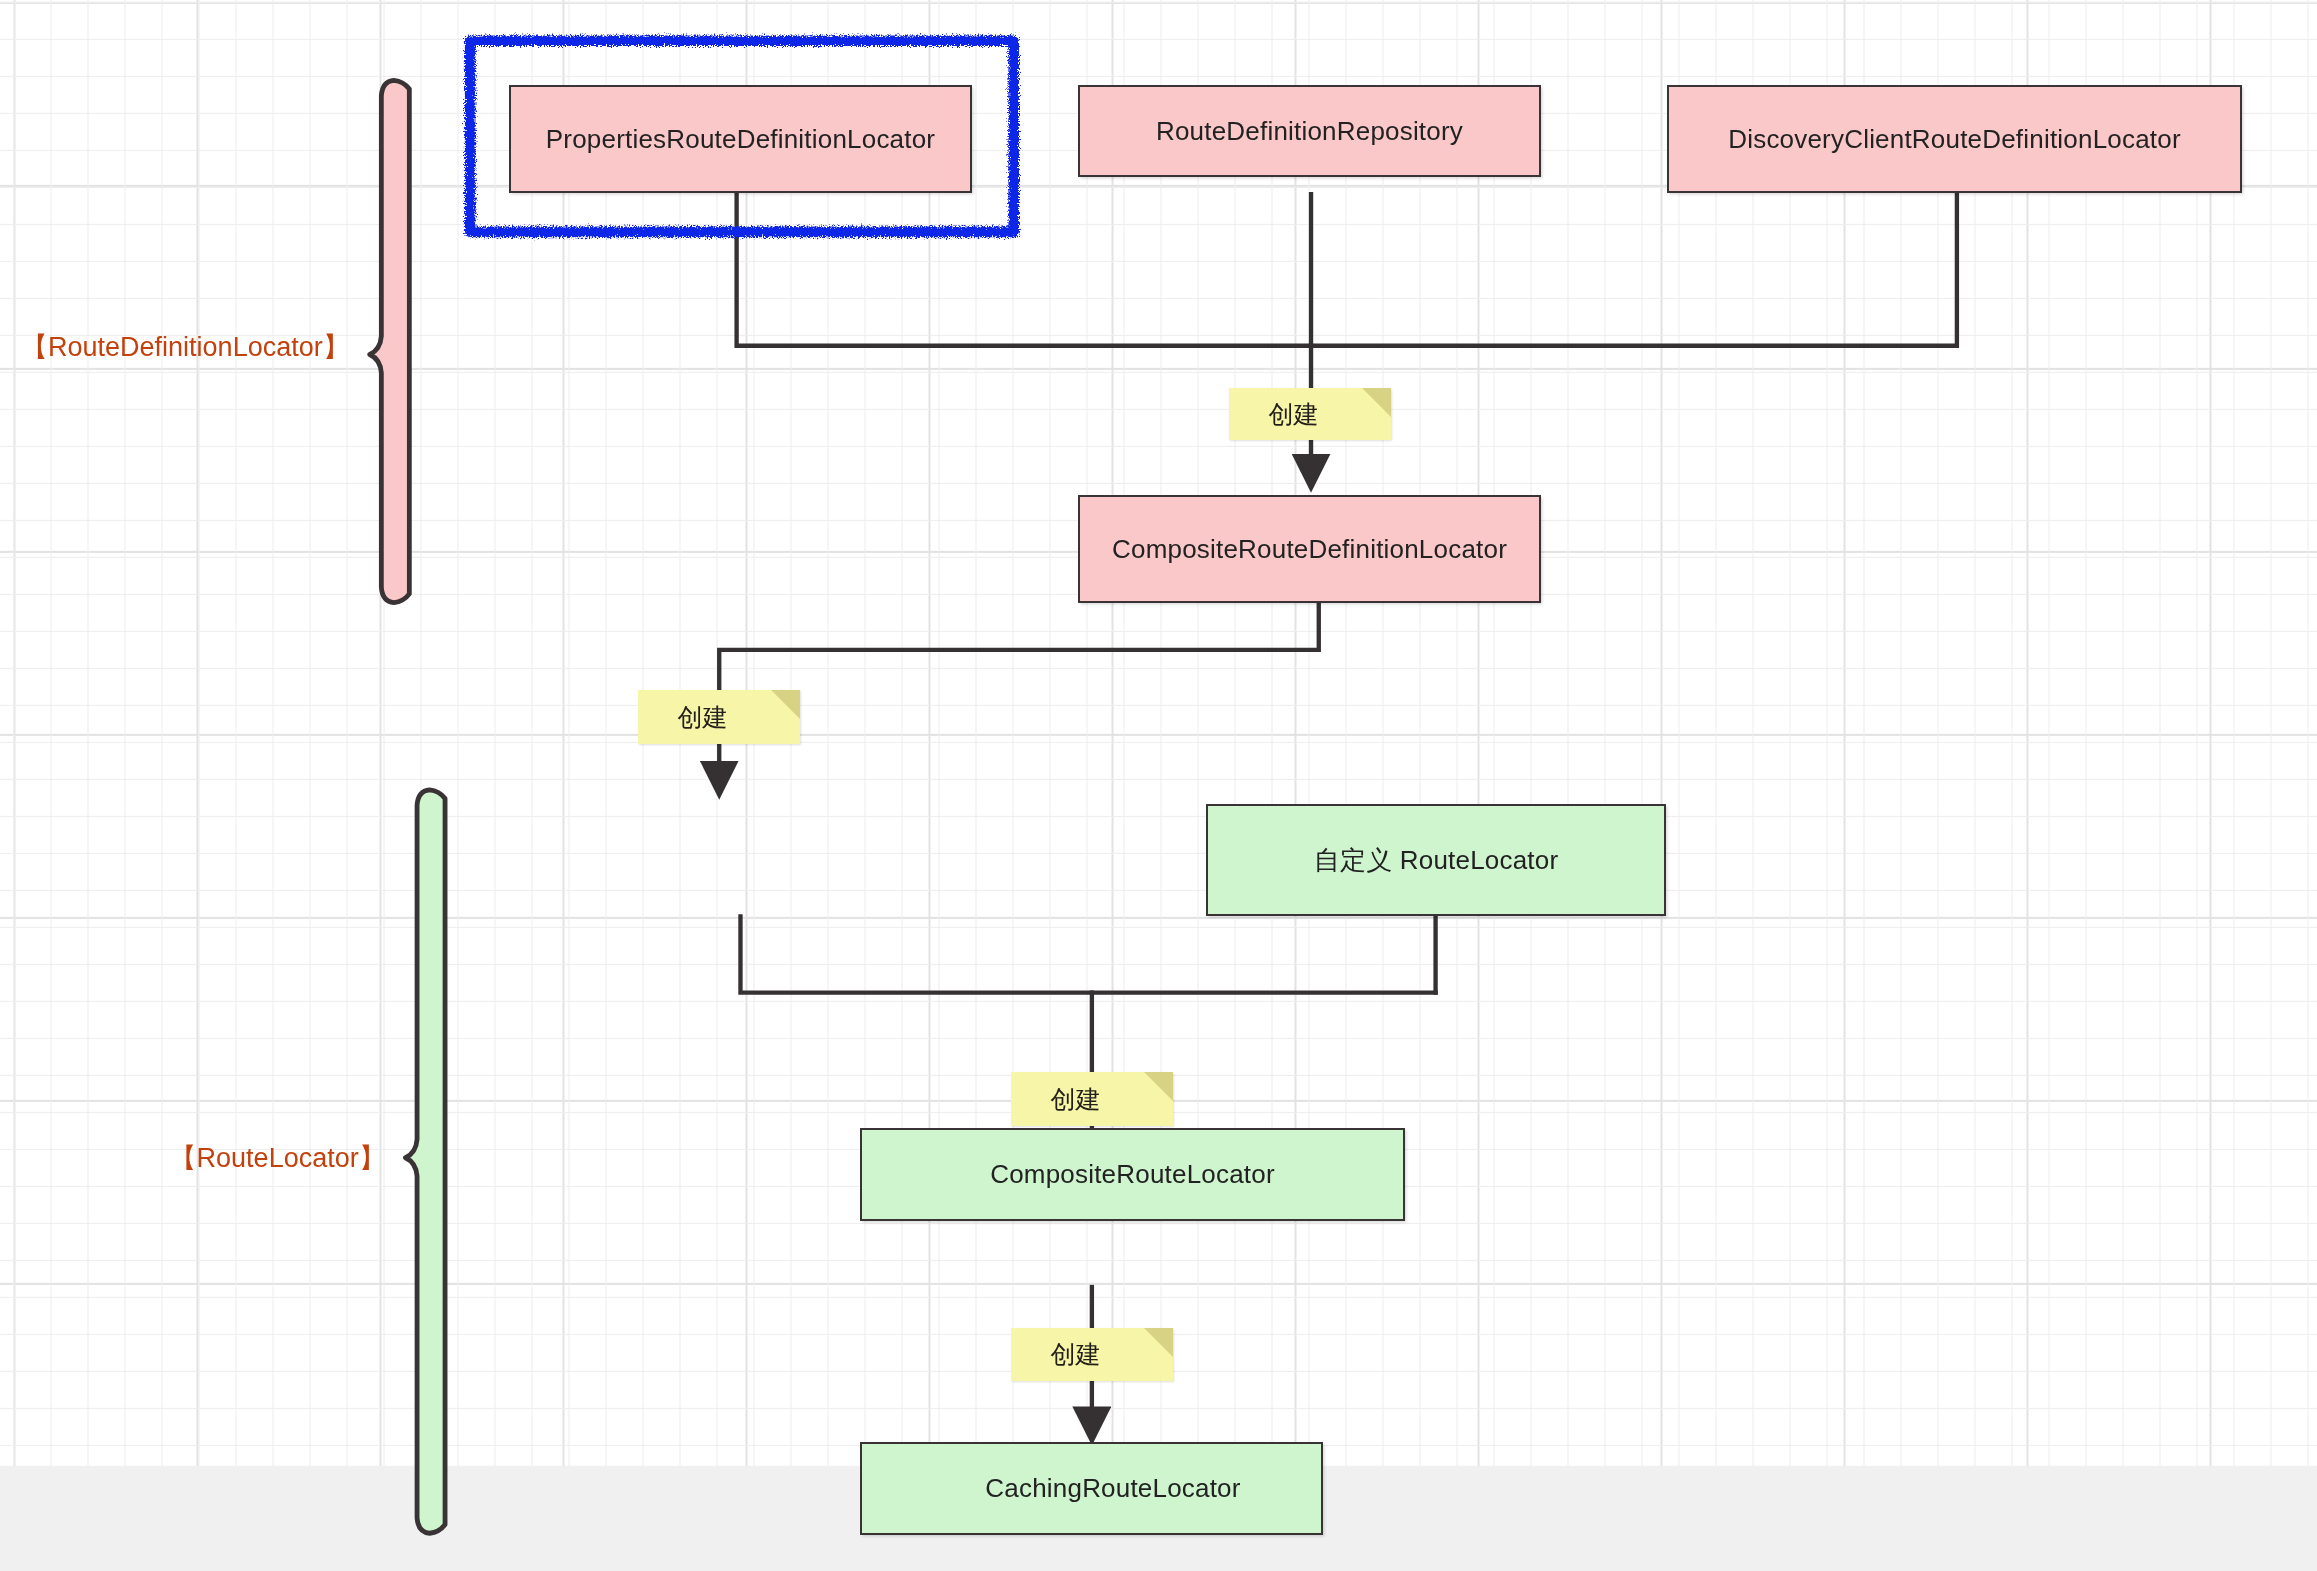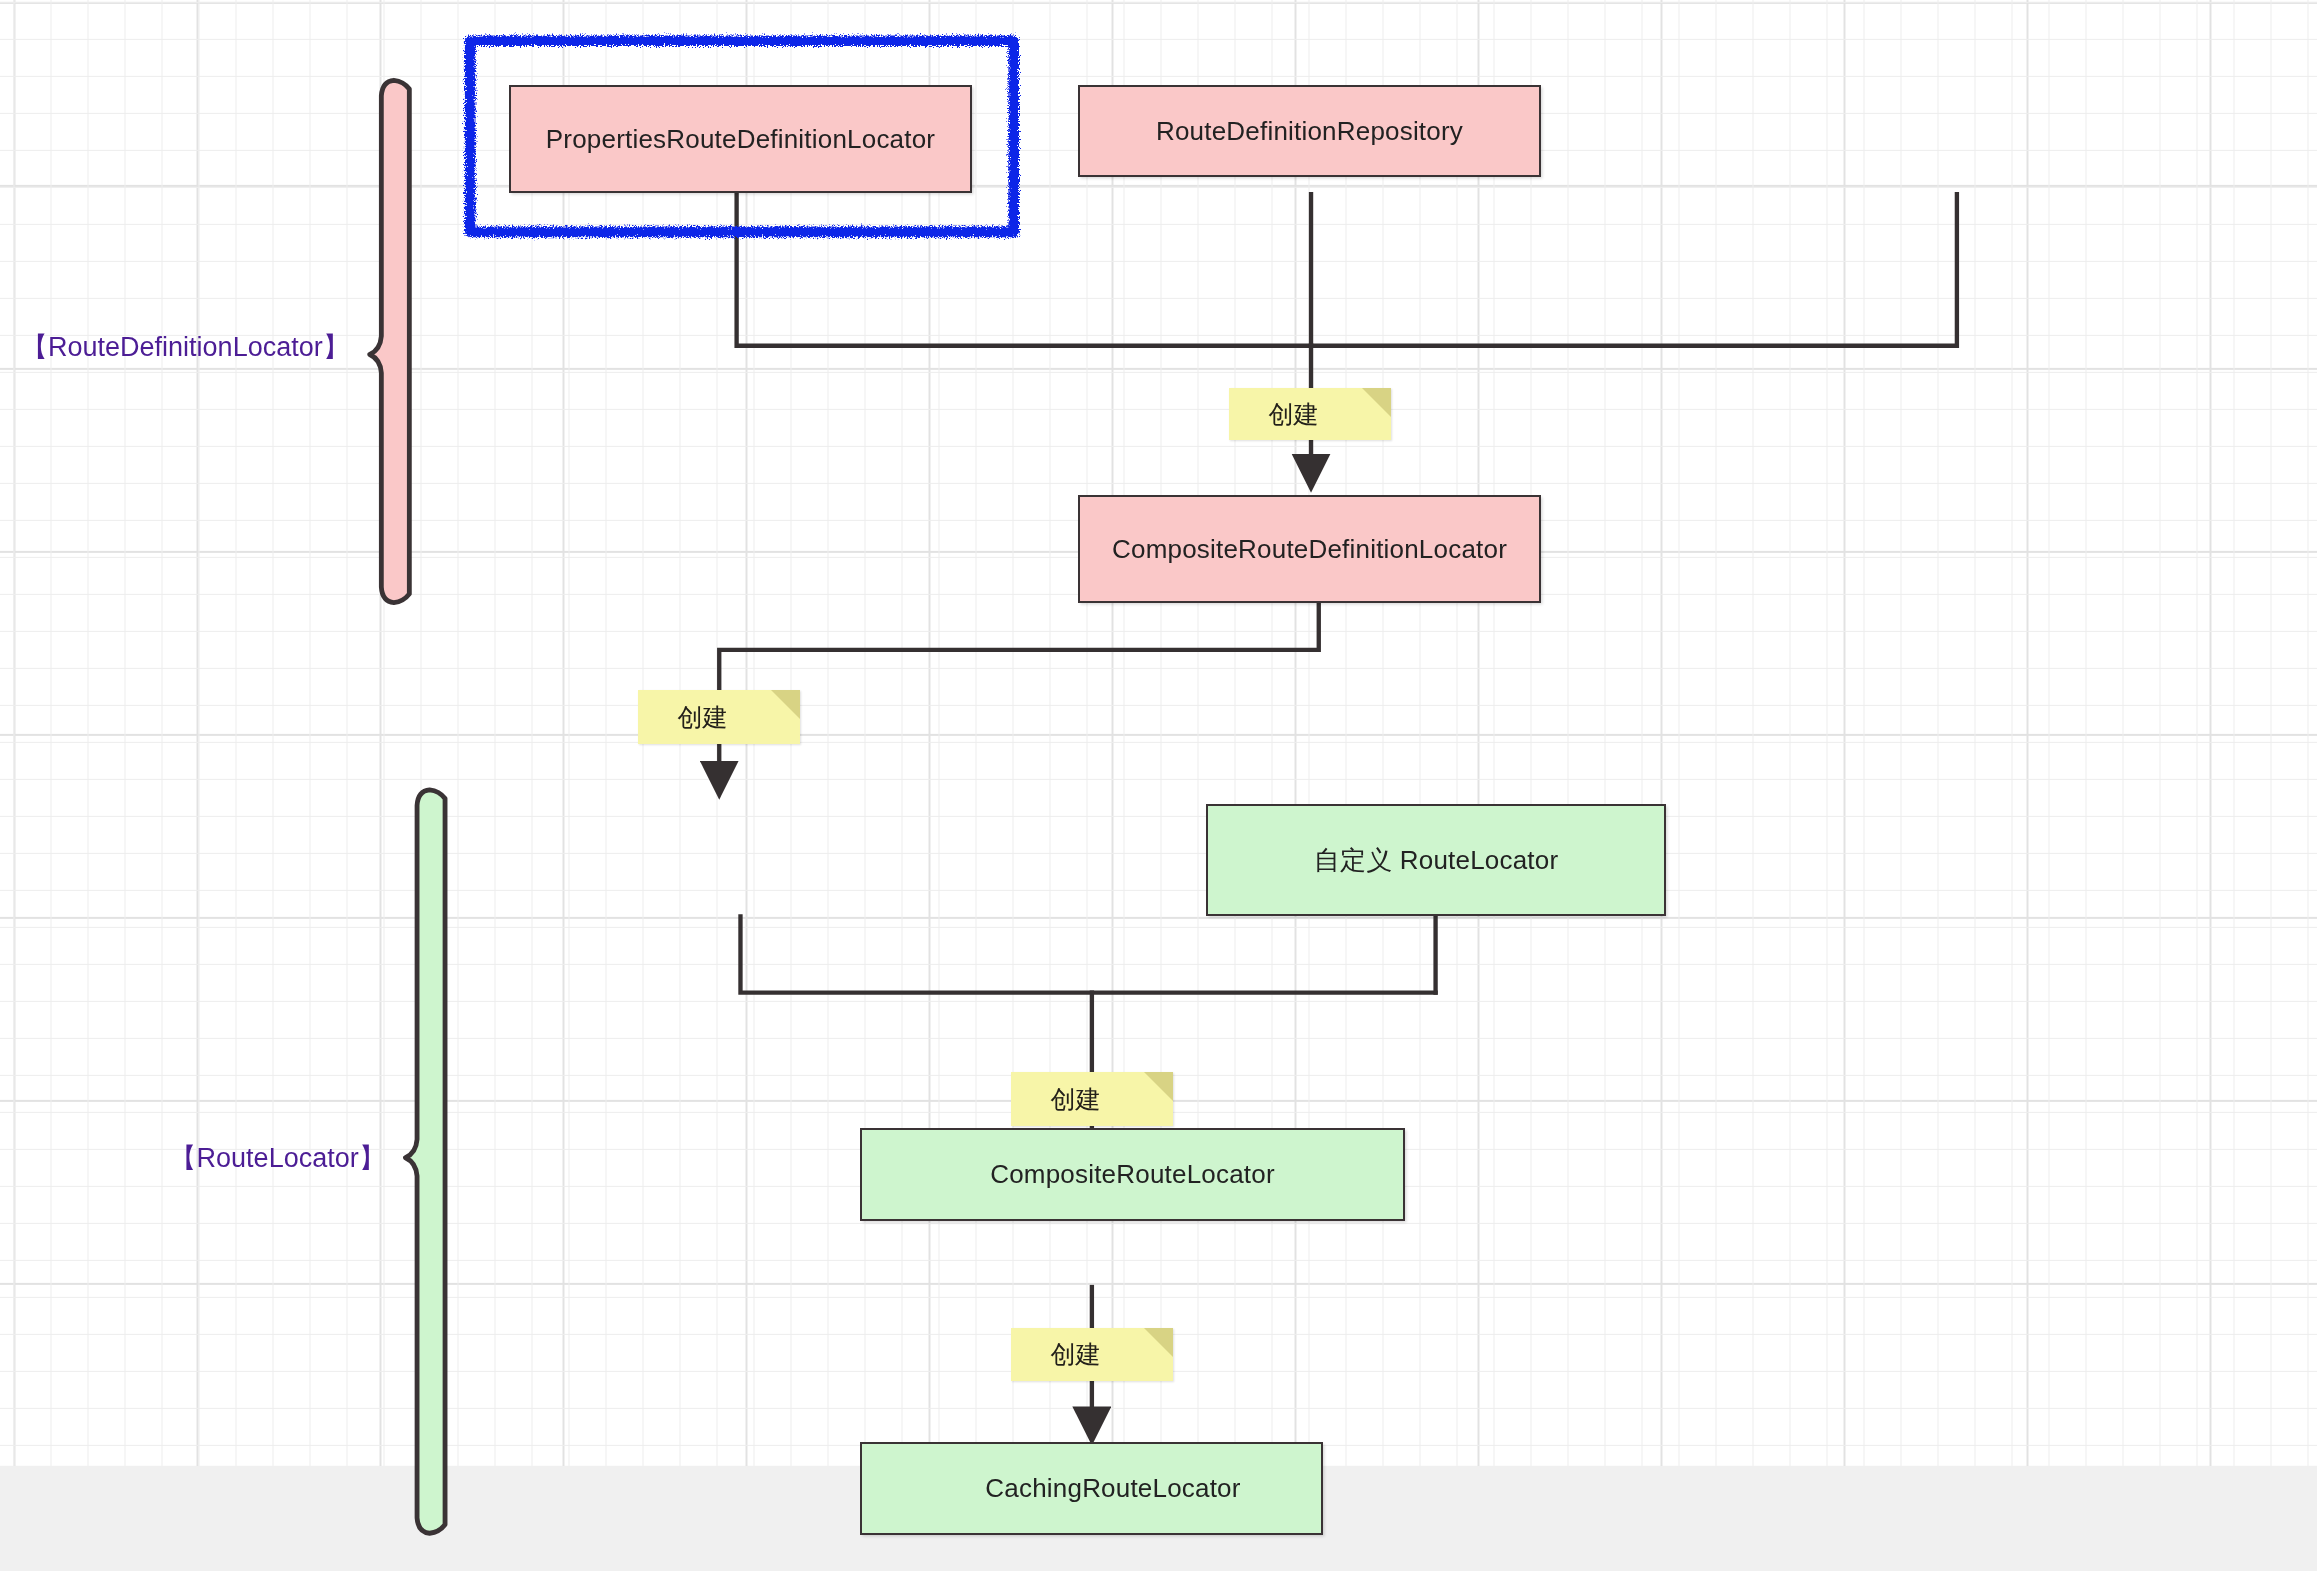--- a/index.html
+++ b/index.html
@@ -86,21 +86,21 @@
     position: absolute;
     top: 0; right: 0;
     width: 0; height: 0;
     border-left: 29px solid transparent;
     border-top: 29px solid #d8d384;
   }
 
   
   .group-label {
     position: absolute;
-    color: #4c1d95;
+    color: #c2410c;
     font-size: 27px;
     white-space: nowrap;
     text-align: right;
   }
 </style>
 </head>
 <body>
 
 <div id="canvas">
 
@@ -175,20 +175,21 @@
   </svg>
 
   <div class="group-label" style="left:9.7px; top:329px; width:340px;">【RouteDefinitionLocator】</div>
 
   <div class="group-label" style="left:9.7px; top:1140px; width:376px;">【RouteLocator】</div>
 
   <div class="node pink" style="left:509px; top:85px; width:463px; height:108px;">PropertiesRouteDefinitionLocator</div>
 
   <div class="node pink" style="left:1078px; top:85px; width:463px; height:92px;">RouteDefinitionRepository</div>
 
+  <div class="node pink" style="left:1667px; top:85px; width:575px; height:108px;">DiscoveryClientRouteDefinitionLocator</div>
 
   <div class="node pink" style="left:1078px; top:495px; width:463px; height:108px;">CompositeRouteDefinitionLocator</div>
 
 
   <div class="node green" style="left:1206px; top:804px; width:460px; height:112px;">自定义 RouteLocator</div>
 
   <div class="node green" style="left:860px; top:1128px; width:545px; height:93px;">CompositeRouteLocator</div>
 
   <div class="node green" style="left:860px; top:1442px; width:463px; height:93px;padding-left:43px;">CachingRouteLocator</div>
 

